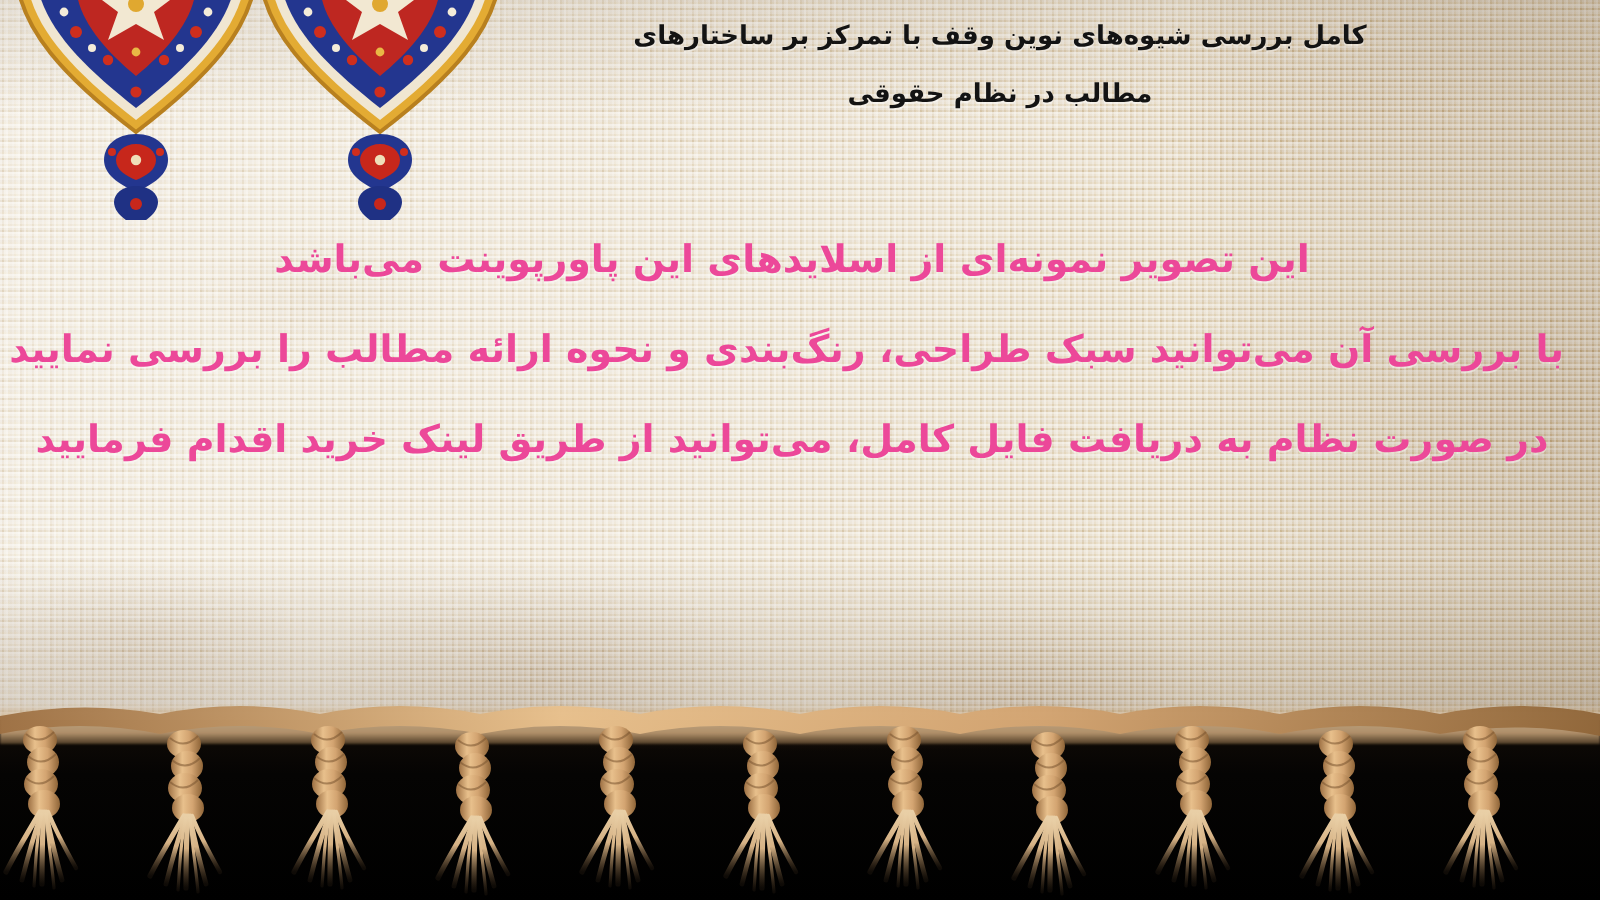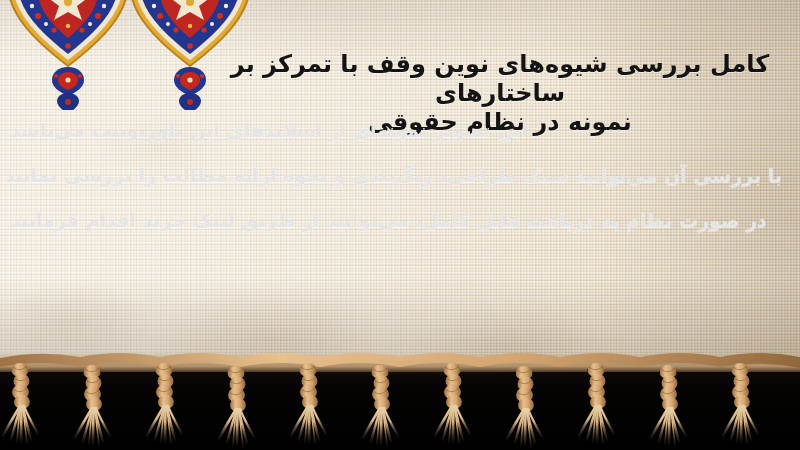--- a/index.html
+++ b/index.html
@@ -76,36 +76,35 @@
   .medallion-group { position: absolute; left: 0; top: -40px; }
 
   
   .title {
     position: absolute;
     right: 22px;
     top: 4px;
     width: 556px;
     text-align: center;
     color: #131313;
-    font-size: 24px;
+    font-size: 13px;
     line-height: 29px;
     font-weight: 700;
     letter-spacing: 0.1px;
     text-shadow: 0 1px 0 rgba(255,255,255,0.45);
     direction: rtl;
-    margin-top: 46px;
   }
   .body-text {
     position: absolute;
     right: 18px;
     top: 108px;
     width: 772px;
-    text-align: left;
+    text-align: center;
     direction: rtl;
-    color: #e5e5e5;
+    color: #ec4899;
     font-size: 19px;
     line-height: 45px;
     font-weight: 700;
     text-shadow: 0 1px 0 rgba(255,255,255,0.40);
   }
   .body-text .line { display: block; white-space: nowrap; }
 
   
   .fringe-band {
     position: absolute;
@@ -212,21 +211,21 @@
     <g>
       <use href="#medallion" x="190" y="44"></use>
       <use href="#pendant" x="190" y="118"></use>
       <use href="#pendant-small" x="190" y="140"></use>
     </g>
   </svg>
 
   <div class="title">
     <span>کامل بررسی شیوه‌های نوین وقف با تمرکز بر ساختارهای</span>
     <br>
-    <span>نمونه در نظام حقوقی</span>
+    <span>مطالب در نظام حقوقی</span>
   </div>
 
   <div class="body-text">
     <span class="line">این تصویر نمونه‌ای از اسلایدهای این پاورپوینت می‌باشد</span>
     <span class="line">با بررسی آن می‌توانید سبک طراحی، رنگ‌بندی و نحوه ارائه مطالب را بررسی نمایید</span>
     <span class="line">در صورت نظام به دریافت فایل کامل، می‌توانید از طریق لینک خرید اقدام فرمایید</span>
   </div>
 
   <div class="fringe-band"></div>
   <div class="selvedge"></div>

